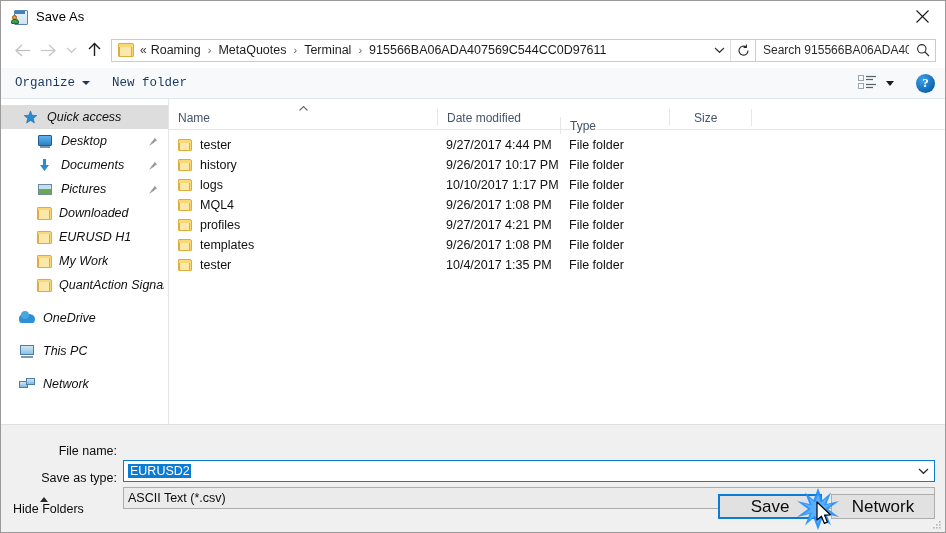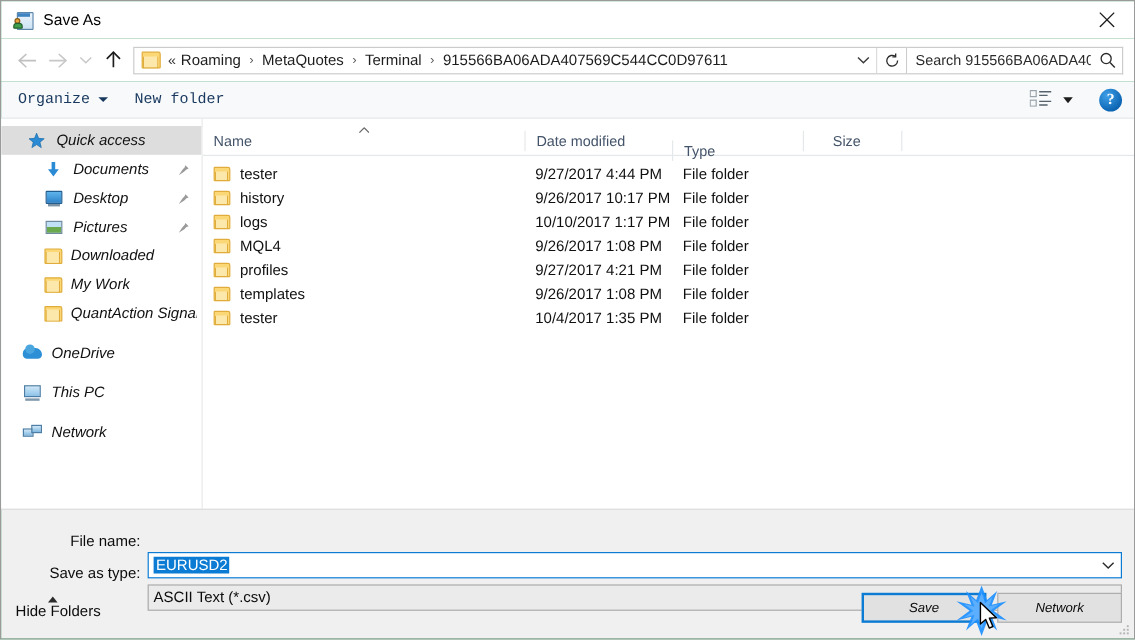--- a/index.html
+++ b/index.html
@@ -13,21 +13,21 @@
     overflow: hidden;
     font-family: "Liberation Sans", sans-serif;
     font-size: 12px;
     color: #000;
     background: #ffffff;
   }
   .dialog {
     position: relative;
     width: 946px;
     height: 533px;
-    background: #15803d;
+    background: #c2410c;
     border: 1px solid #9a9a9a;
     box-sizing: border-box;
     display: flex;
     flex-direction: column;
   }
 
   
   .titlebar {
     height: 31px;
     min-height: 31px;
@@ -512,30 +512,29 @@
   .btnrow {
     position: absolute;
     right: 10px;
     bottom: 13px;
     display: flex;
     align-items: center;
   }
   .btn {
     width: 104px;
     height: 25px;
-    font-size: 11px;
+    font-size: 17px;
     color: #0b0b0b;
     background: #e1e1e1;
     border: 1px solid #adadad;
     display: flex;
     align-items: center;
     justify-content: center;
     box-sizing: border-box;
     position: relative;
-    font-style: italic;
   }
   .btn.primary {
     border: 2px solid #0b7bd4;
     background: #e1e1e1;
   }
   .btn + .btn { margin-left: 9px; }
 
   .hidefolders {
     position: absolute;
     left: 12px;
@@ -695,65 +694,72 @@
         <span class="side-ico">
           <svg width="15" height="15" viewBox="0 0 15 15">
             <path d="M7.5 1 L9.2 5.3 L13.8 5.6 L10.3 8.5 L11.4 13 L7.5 10.5 L3.6 13 L4.7 8.5 L1.2 5.6 L5.8 5.3 Z" fill="#2a8bd4" stroke="#1b6ba8" stroke-width="0.6"></path>
           </svg>
         </span>
         <span class="side-label">Quick access</span>
       </div>
 
       <div class="side-item indent">
         <span class="side-ico">
+          <span class="ico-desktop"></span>
+            <span class="ico-desktop-base"></span>
+        </span>
+        <span class="side-label">Desktop</span>
+        <span class="pin">
+          <svg width="10" height="10" viewBox="0 0 10 10">
+            <path d="M6.5 0.8 L9.2 3.5 L7.4 4.2 L5.6 6 L4 4.4 L1 9 L5.6 6 L4 4.4 L5.8 2.6 Z" fill="#9a9a9a"></path>
+          </svg>
+        </span>
+      </div>
+
+      <div class="side-item indent">
+        <span class="side-ico">
           <svg width="15" height="15" viewBox="0 0 15 15">
             <path d="M6 1 L9 1 L9 7 L12 7 L7.5 13 L3 7 L6 7 Z" fill="#2a8bd4"></path>
           </svg>
         </span>
         <span class="side-label">Documents</span>
         <span class="pin">
           <svg width="10" height="10" viewBox="0 0 10 10">
             <path d="M6.5 0.8 L9.2 3.5 L7.4 4.2 L5.6 6 L4 4.4 L1 9 L5.6 6 L4 4.4 L5.8 2.6 Z" fill="#9a9a9a"></path>
           </svg>
         </span>
       </div>
 
       <div class="side-item indent">
         <span class="side-ico">
-          <span class="ico-desktop"></span>
-            <span class="ico-desktop-base"></span>
-        </span>
-        <span class="side-label">Desktop</span>
-        <span class="pin">
-          <svg width="10" height="10" viewBox="0 0 10 10">
-            <path d="M6.5 0.8 L9.2 3.5 L7.4 4.2 L5.6 6 L4 4.4 L1 9 L5.6 6 L4 4.4 L5.8 2.6 Z" fill="#9a9a9a"></path>
-          </svg>
-        </span>
-      </div>
-
-      <div class="side-item indent">
-        <span class="side-ico">
           <span class="ico-pic"></span>
         </span>
         <span class="side-label">Pictures</span>
         <span class="pin">
           <svg width="10" height="10" viewBox="0 0 10 10">
             <path d="M6.5 0.8 L9.2 3.5 L7.4 4.2 L5.6 6 L4 4.4 L1 9 L5.6 6 L4 4.4 L5.8 2.6 Z" fill="#9a9a9a"></path>
           </svg>
         </span>
       </div>
 
       <div class="side-item indent">
         <span class="side-ico folder-glyph" style="height:13px;width:15px;">
           <span class="f-back"></span>
             <span class="f-front"></span>
         </span>
         <span class="side-label">Downloaded</span>
       </div>
 
+      <div class="side-item indent">
+        <span class="side-ico folder-glyph" style="height:13px;width:15px;">
+          <span class="f-back"></span>
+            <span class="f-front"></span>
+        </span>
+        <span class="side-label">EURUSD H1</span>
+      </div>
 
       <div class="side-item indent">
         <span class="side-ico folder-glyph" style="height:13px;width:15px;">
           <span class="f-back"></span>
             <span class="f-front"></span>
         </span>
         <span class="side-label">My Work</span>
       </div>
 
       <div class="side-item indent">

